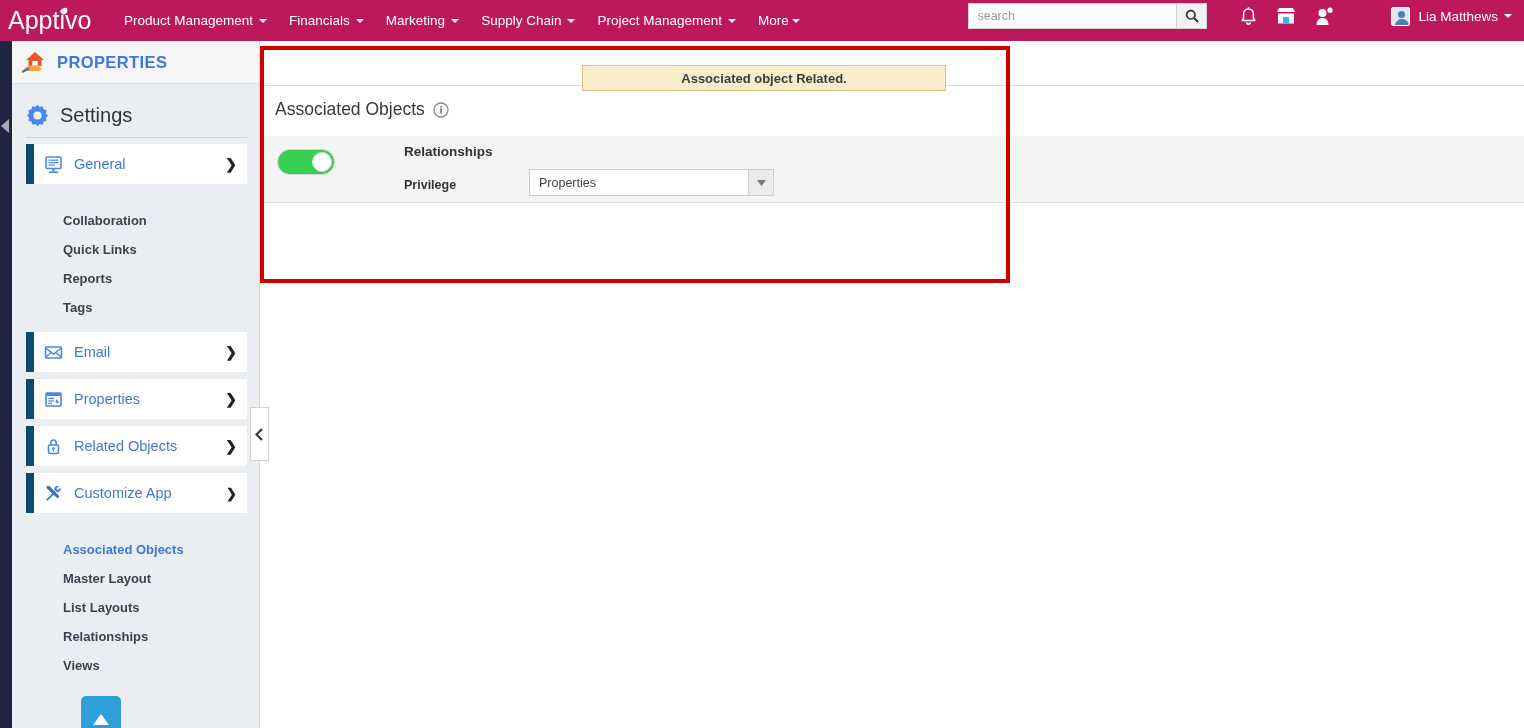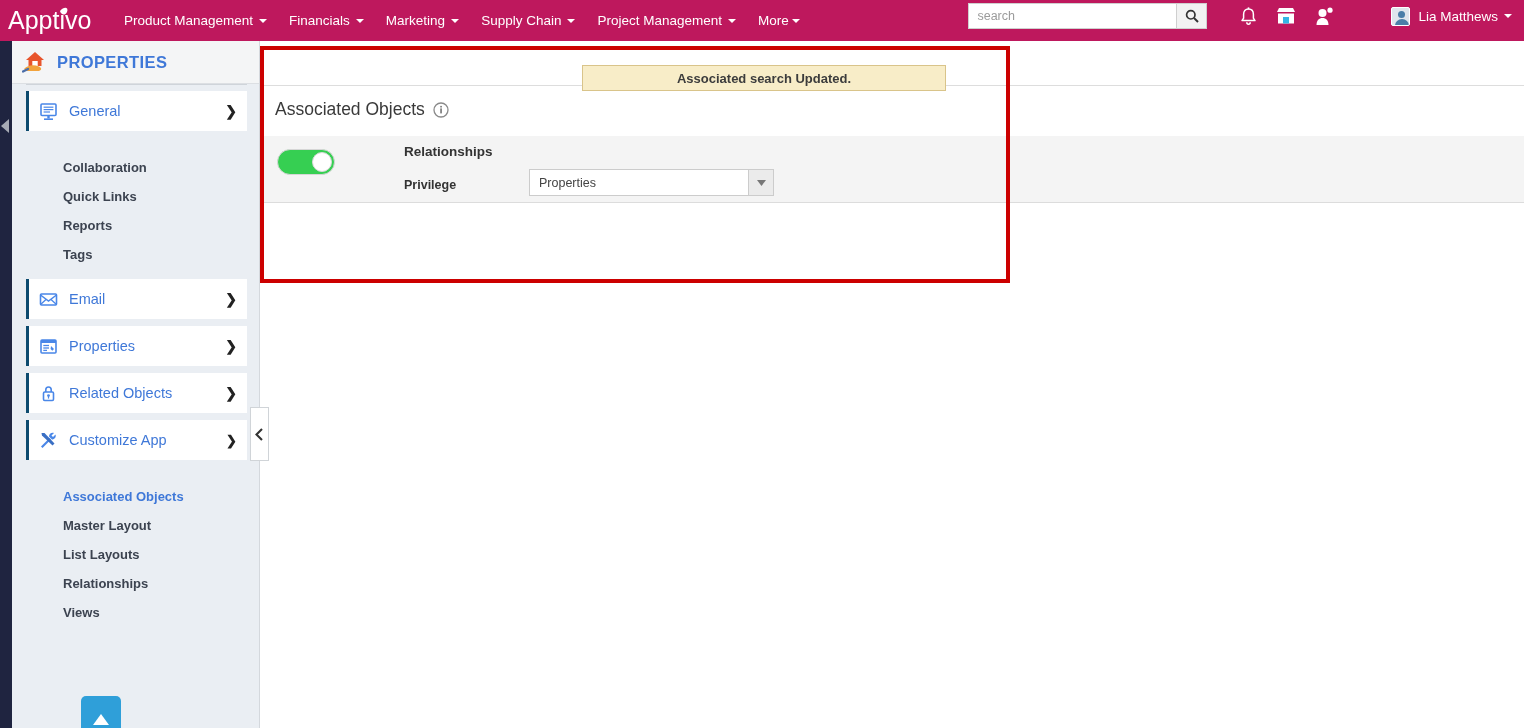--- a/index.html
+++ b/index.html
@@ -135,21 +135,21 @@
     font-size: 20px; color: #333; margin-left: 11px;
   }
   #settings-rule {
     margin: 0 12px 0 14px;
     border-top: 1px solid #cfd4da;
   }
 
   .group-row {
     height: 40px; margin: 6px 12px 0 14px;
     background: #ffffff;
-    border-left: 3px solid #0c4a6e;
+    border-left: 8px solid #0c4a6e;
     display: flex; align-items: center;
     cursor: pointer; position: relative;
   }
   .group-row .g-icon {
     width: 30px; display: flex; align-items: center; justify-content: center;
     margin-left: 4px;
   }
   .group-row .g-label {
     color: #3f78d8; font-size: 14.5px; margin-left: 6px;
   }
@@ -397,20 +397,27 @@
   <div id="app-title-bar">
     <svg width="26" height="24" viewBox="0 0 26 24">
       <path d="M13 2 L22 10 L19.5 10 L19.5 16 L6.5 16 L6.5 10 L4 10 Z" fill="#e8552c"></path>
       <rect x="10.3" y="11" width="5.4" height="5" fill="#ffffff"></rect>
       <path d="M2 19 C6 14.5, 12 14.5, 17 16.5 C21 18.2, 19 21.5, 15 21 L5 21 Z" fill="#f2a33c"></path>
       <path d="M1 21.5 L6 19" stroke="#4b6ea9" stroke-width="2.3" stroke-linecap="round"></path>
     </svg>
     <span id="app-title">PROPERTIES</span>
   </div>
 
+  <div id="settings-head">
+    <svg width="23" height="23" viewBox="0 0 23 23">
+      <path d="M11.5 0.8 L13.6 3 L16.6 2.2 L17.5 5.3 L20.6 6.2 L19.8 9.2 L22 11.5 L19.8 13.8 L20.6 16.8 L17.5 17.7 L16.6 20.8 L13.6 20 L11.5 22.2 L9.4 20 L6.4 20.8 L5.5 17.7 L2.4 16.8 L3.2 13.8 L1 11.5 L3.2 9.2 L2.4 6.2 L5.5 5.3 L6.4 2.2 L9.4 3 Z" fill="#4a87e8"></path>
+      <circle cx="11.5" cy="11.5" r="4.1" fill="#eaeef3"></circle>
+    </svg>
+    <span id="settings-label">Settings</span>
+  </div>
   <div id="settings-rule"></div>
 
   <div class="group-row">
     <span class="g-icon">
       <svg width="19" height="19" viewBox="0 0 19 19">
         <rect x="2" y="2" width="15" height="11.5" rx="1" fill="none" stroke="#4a87e8" stroke-width="1.6"></rect>
         <line x1="4.6" y1="5.2" x2="14.4" y2="5.2" stroke="#4a87e8" stroke-width="1.2"></line>
         <line x1="4.6" y1="7.6" x2="14.4" y2="7.6" stroke="#4a87e8" stroke-width="1.2"></line>
         <line x1="4.6" y1="10" x2="11" y2="10" stroke="#4a87e8" stroke-width="1.2"></line>
         <rect x="8.3" y="13.5" width="2.4" height="3" fill="#4a87e8"></rect>
@@ -540,21 +547,21 @@
         <line x1="9.6" y1="9.6" x2="13.8" y2="13.8" stroke="#ffffff" stroke-width="2.2"></line>
       </svg>
     </div>
   </div>
 </div>
 
 <div id="main">
 
   <div id="toolbar-strip"></div>
 
-  <div id="toast">Associated search Updated.</div>
+  <div id="toast">Associated object Related.</div>
 
   <div id="section-title-row">
     <span id="section-title">Associated Objects</span>
     <svg id="info-icon" width="16" height="16" viewBox="0 0 16 16">
       <circle cx="8" cy="8" r="7" fill="none" stroke="#8a8a8a" stroke-width="1.3"></circle>
       <rect x="7.3" y="6.4" width="1.5" height="5" fill="#6a6a6a"></rect>
       <rect x="7.3" y="3.9" width="1.5" height="1.6" fill="#6a6a6a"></rect>
     </svg>
   </div>
 

